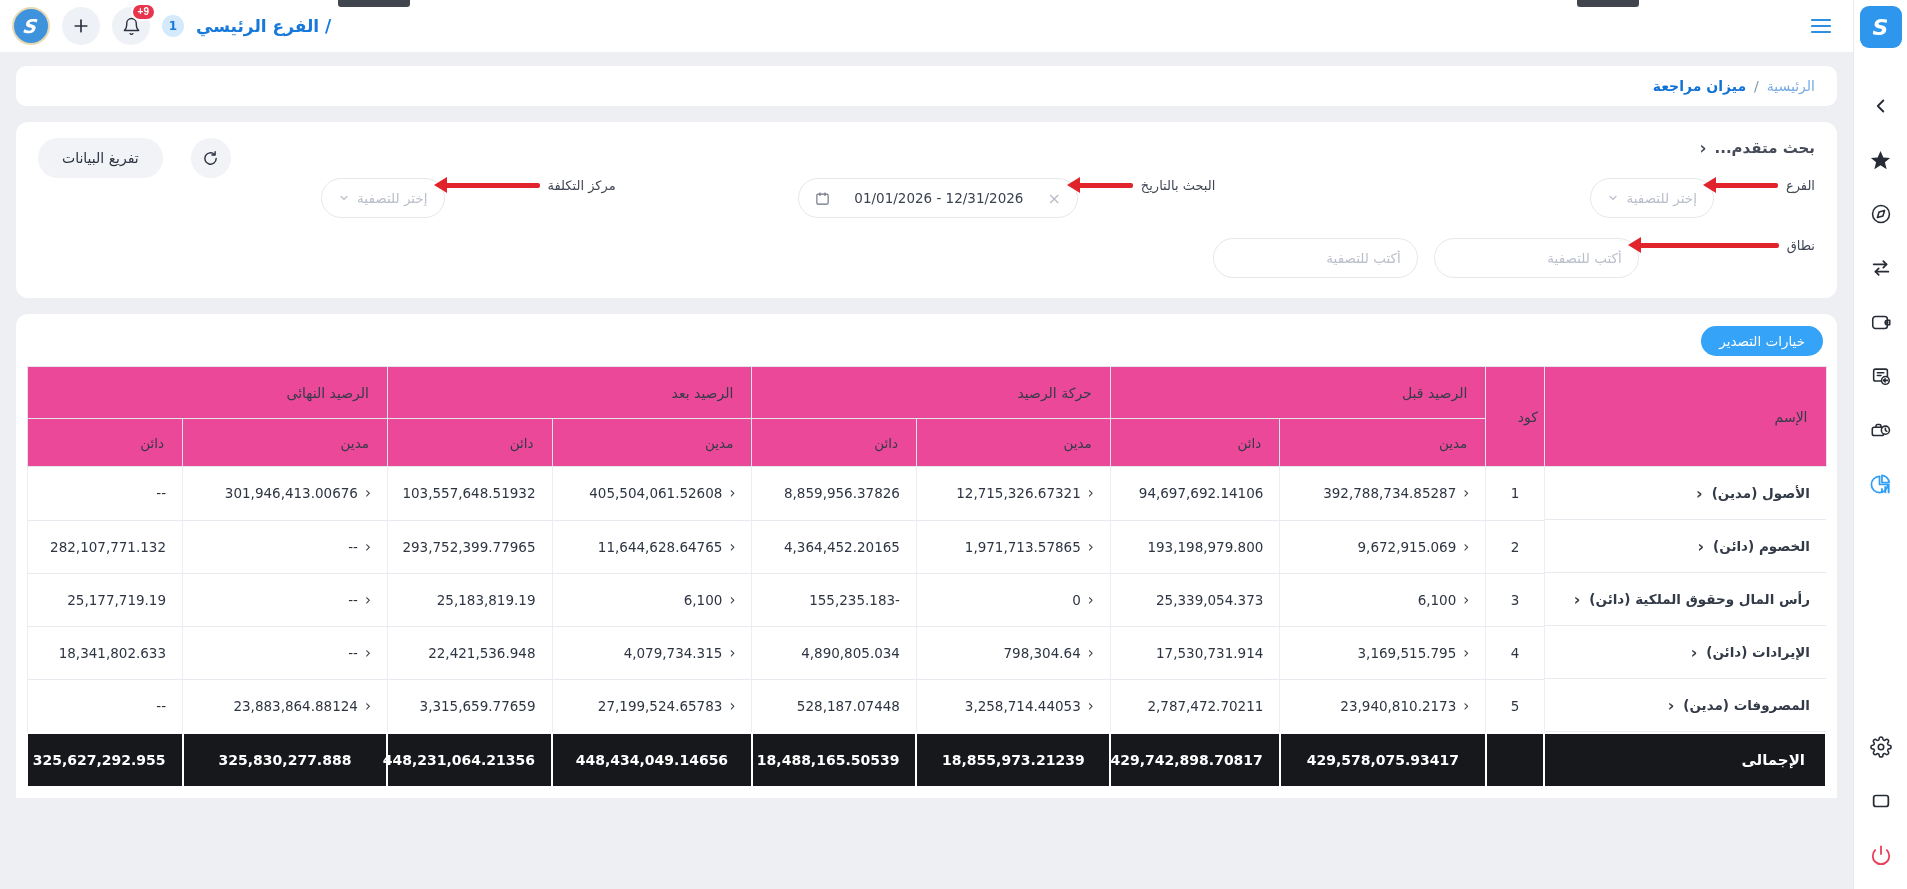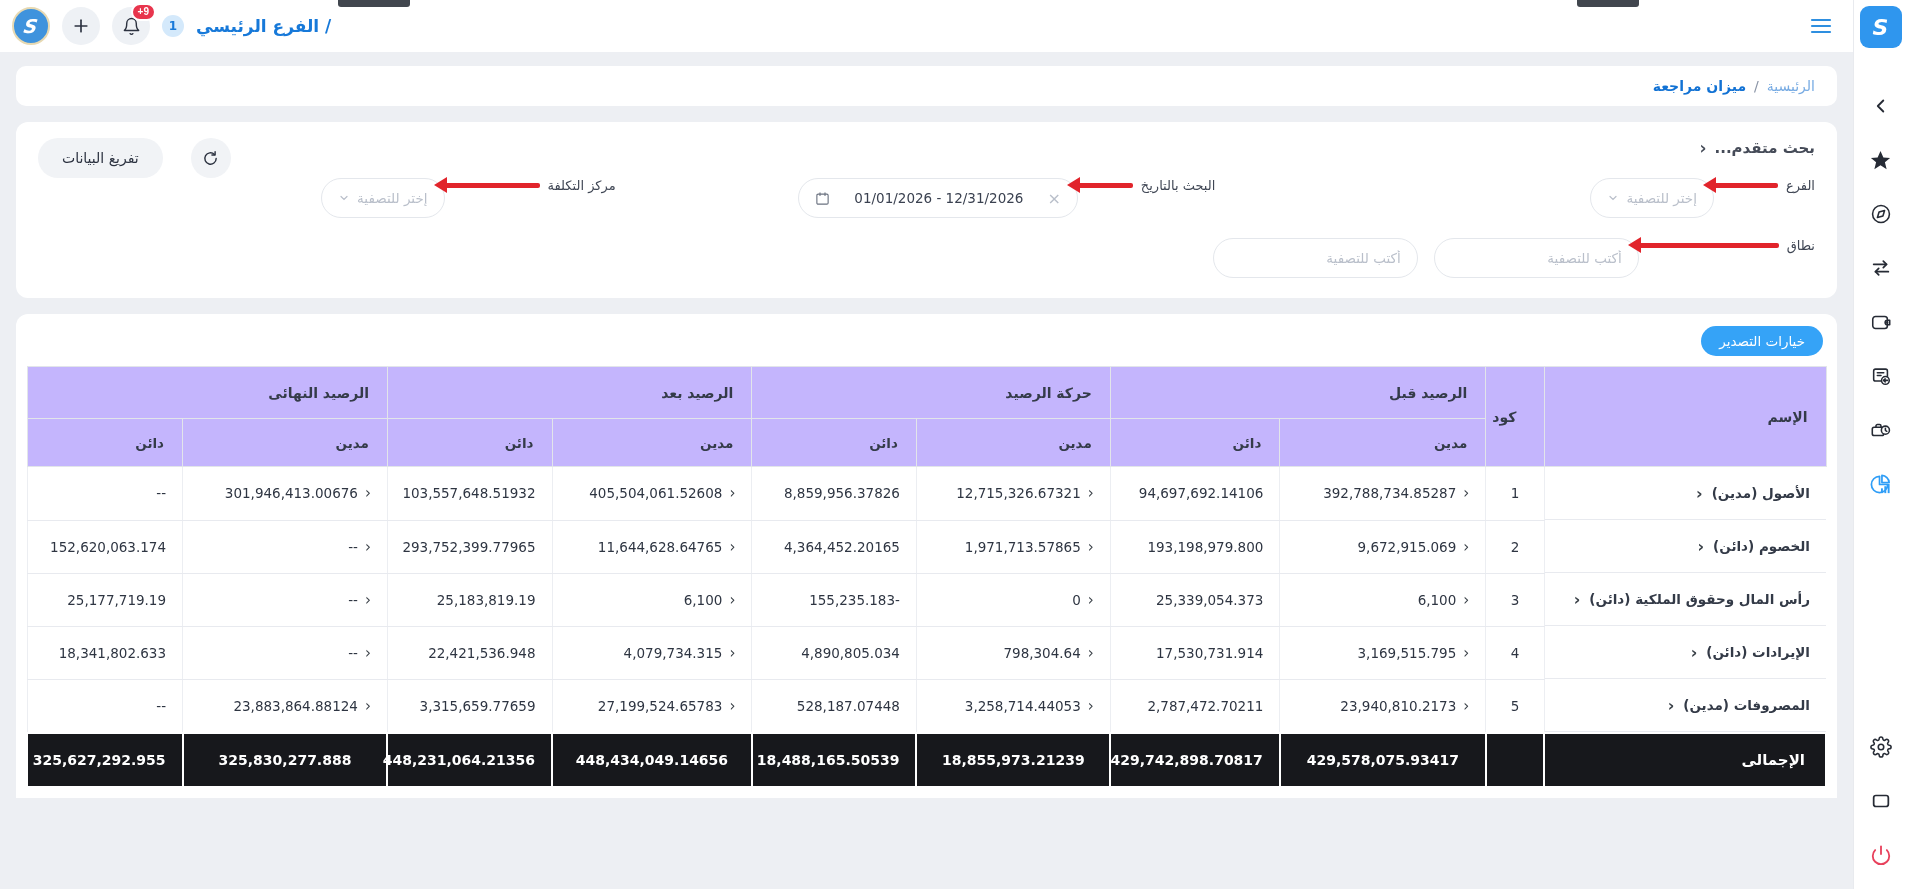--- a/index.html
+++ b/index.html
@@ -65,21 +65,21 @@
   .range-inputs input { flex:1; height:40px; border:1px solid #e4e7ec; border-radius:20px; padding:0 16px;
                         font-size:13.5px; color:#3a4150; font-family:inherit; text-align:right; outline:none; }
   .range-inputs input::placeholder { color:#b9bfca; }
 
   
   .table-card { margin-top:16px; padding:12px 10px 9px; border-radius:12px 12px 0 0; height:484px; overflow:hidden; }
   .export-row { display:flex; justify-content:flex-start; padding:0 4px 10px; }
   .export-btn { background:#35a3f7; color:#fff; border:none; border-radius:16px; height:30px; padding:0 18px;
                 font-size:13.5px; cursor:pointer; font-family:inherit; }
   table { width:100%; border-collapse:collapse; table-layout:fixed; }
-  thead th { background:#c4b5fd; color:#343b49; font-size:14px; font-weight:bold; text-align:start;
+  thead th { background:#ec4899; color:#343b49; font-size:14px; font-weight:normal; text-align:start;
              padding:0 18px; border:1px solid #e2e5ea; height:52px;margin-top:20px; }
   thead tr.subhead th { height:48px; font-size:13.5px; }
   tbody td { border:1px solid #eceef2; border-inline:1px solid #eceef2; height:53px; padding:0 16px;
              font-size:13.5px; color:#2e3542; background:#fff; }
   td.name-cell { display:flex; align-items:center; gap:9px; border:none; border-bottom:1px solid #eceef2;
                  font-weight:600; color:#333a47; cursor:pointer; height:53px; }
   tr.data-row td { border-bottom:1px solid #e8eaef; }
   .chev-l { color:#3a4148; font-size:16px; }
   .vc { display:flex; direction:ltr; justify-content:flex-end; align-items:center; gap:7px; }
   .chev-r { color:#3a4148; font-size:15px; }
@@ -243,21 +243,21 @@
             <col style="width:192px">
               <col style="width:163px">
             <col style="width:198px">
               <col style="width:163px">
             <col style="width:203px">
               <col style="width:154px">
           </colgroup>
           <thead id="table-head">
               <tr>
                 <th rowspan="2">الإسم</th>
-                <th rowspan="2" style="text-align:left;padding:0 6px">كود</th>
+                <th rowspan="2" style="text-align:right;padding:0 6px">كود</th>
                 <th colspan="2">الرصيد قبل</th>
                 <th colspan="2">حركة الرصيد</th>
                 <th colspan="2">الرصيد بعد</th>
                 <th colspan="2">الرصيد النهائى</th>
               </tr>
               <tr class="subhead">
                 <th>مدين</th>
                 <th>دائن</th>
                 <th>مدين</th>
                 <th>دائن</th>
@@ -359,21 +359,21 @@
                   </div>
                 </td>
                 <td>
                   <div class="vc">
                     <span>--</span>
                     <span class="chev-r">›</span>
                   </div>
                 </td>
                 <td>
                   <div class="vc">
-                    <span>152,620,063.174</span>
+                    <span>282,107,771.132</span>
                   </div>
                 </td>
               </tr>
               <tr class="data-row">
                 <td class="name-cell">
                   <span>رأس المال وحقوق الملكية (دائن)</span>
                   <span class="chev-l">‹</span>
                 </td>
                 <td class="code-cell">3</td>
                 <td>

